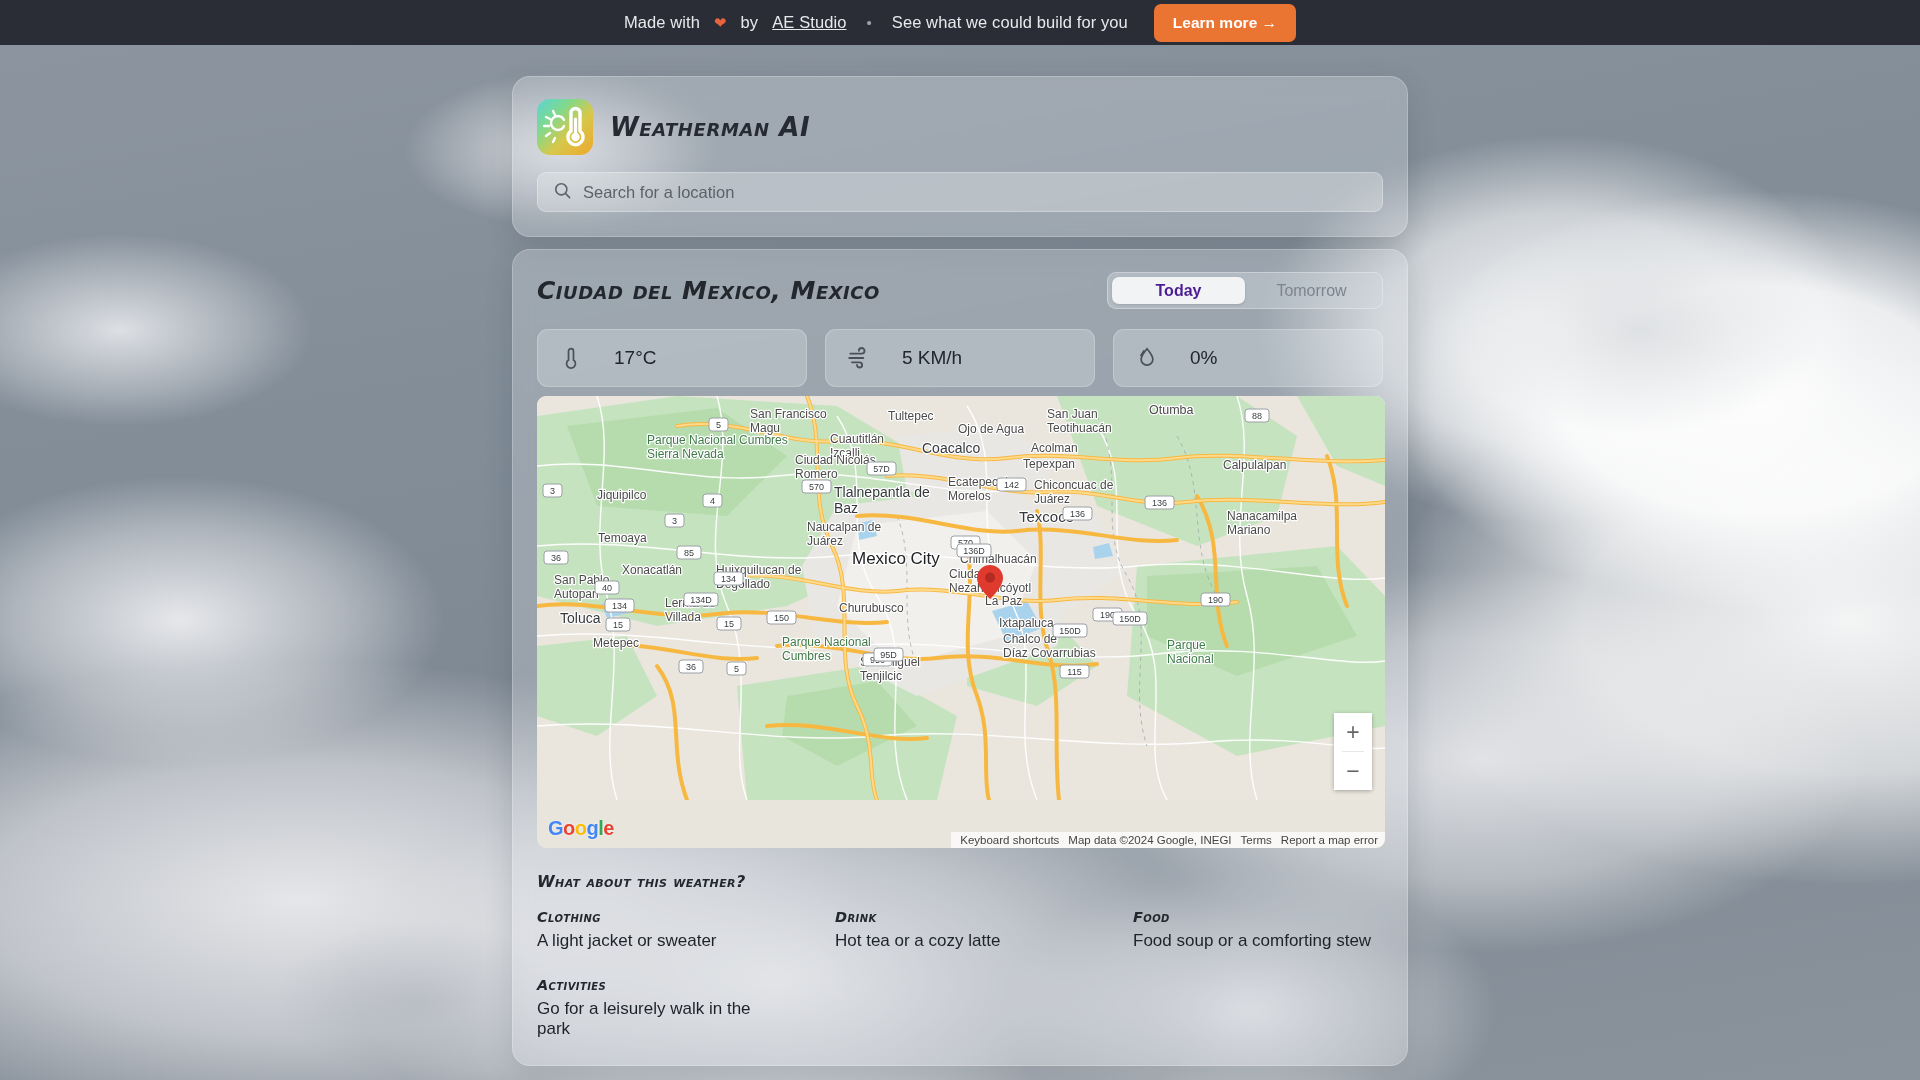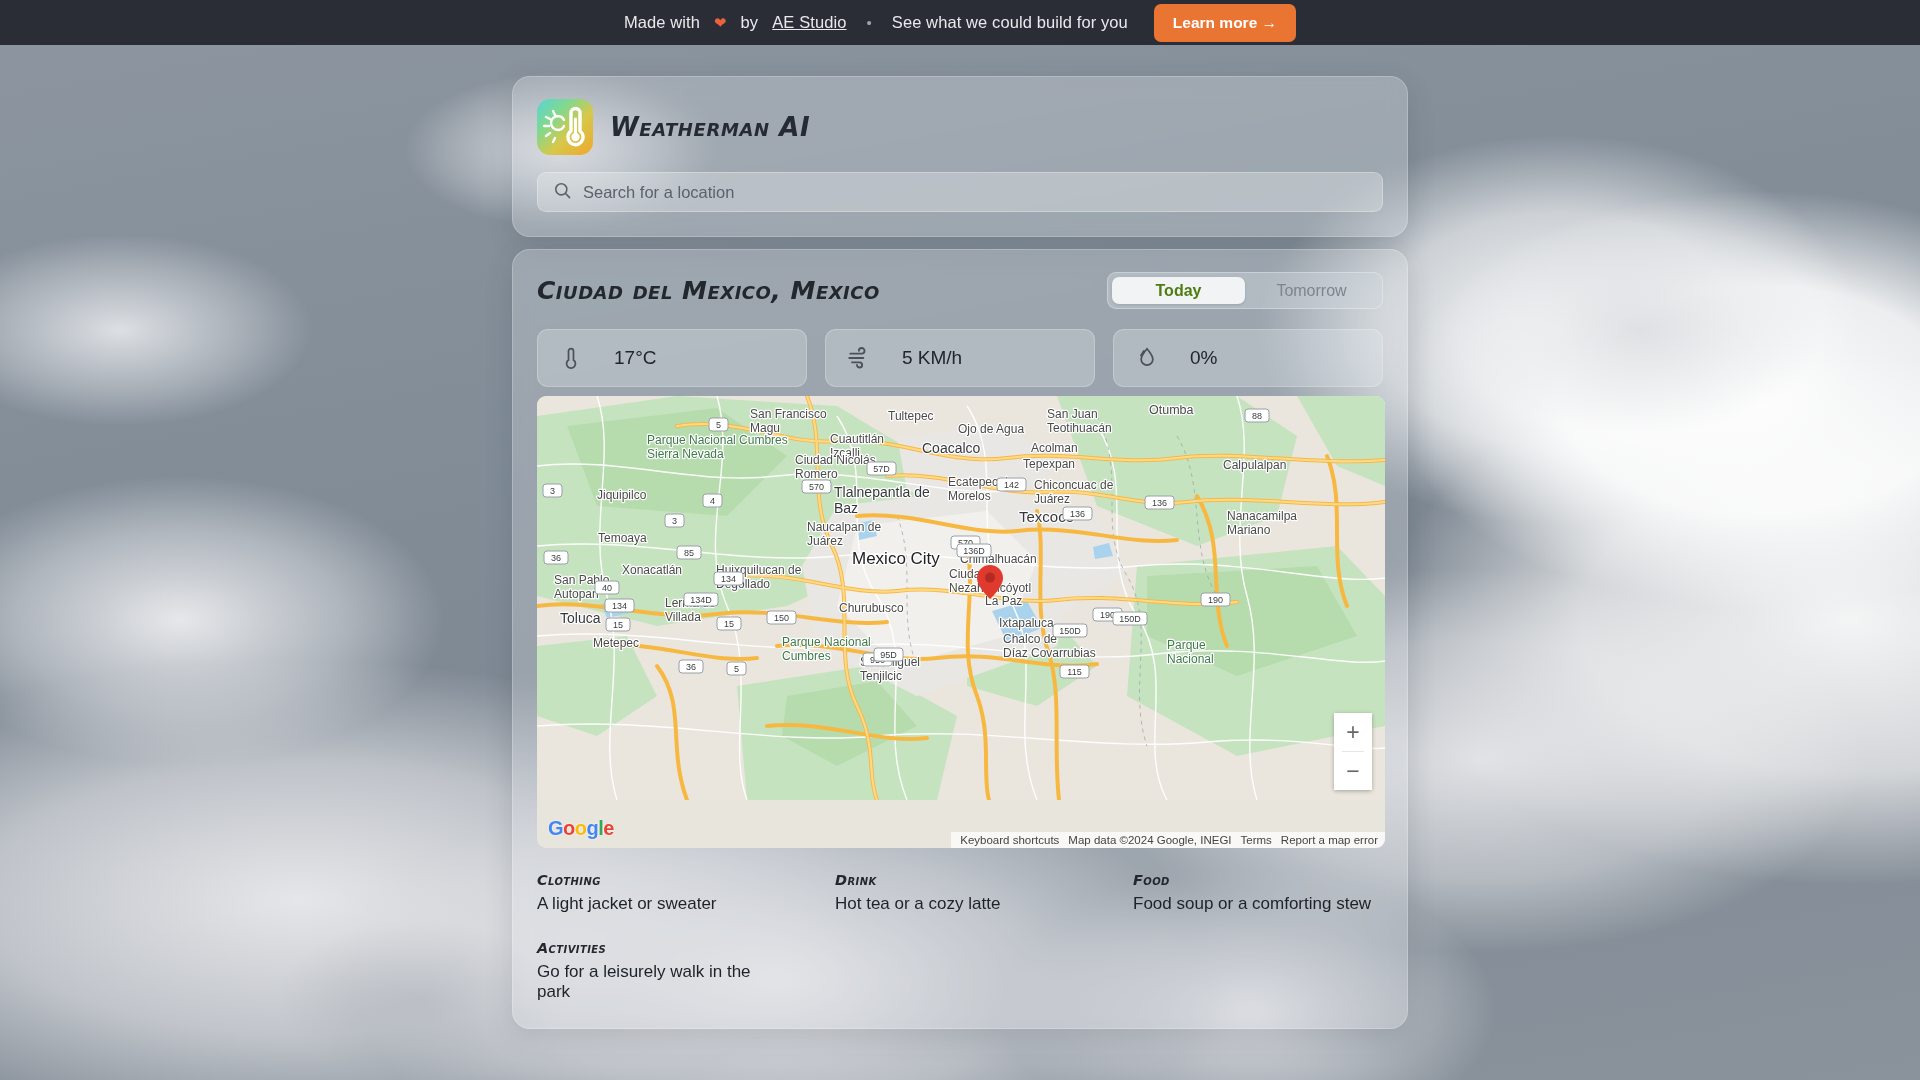--- a/index.html
+++ b/index.html
@@ -121,21 +121,21 @@
     border: 1px solid rgba(255,255,255,0.3);
     border-radius: 9px; padding: 4px;
   }
   .day-tab {
     width: 133px; height: 27px; line-height: 27px; text-align: center;
     font-size: 16px; border-radius: 7px; cursor: pointer;
     color: #7d848d; background: transparent; border: none;
     font-family: "Liberation Sans", sans-serif;
   }
   .day-tab.active {
-    background: #f1f3f5; color: #4d7c0f; font-weight: bold;
+    background: #f1f3f5; color: #4c1d95; font-weight: bold;
     box-shadow: 0 1px 3px rgba(0,0,0,.13);
   }
 
   #stats-row { display: flex; gap: 18px; margin-top: 20px; }
   .stat-card {
     flex: 1; height: 58px; border-radius: 11px;
     background: rgba(230,234,238,0.30);
     border: 1px solid rgba(255,255,255,0.22);
     display: flex; align-items: center; gap: 30px; padding: 0 20px;
   }
@@ -576,20 +576,21 @@
 
     <div id="map-attrib">
       <span>Keyboard shortcuts</span>
       <span class="static">Map data ©2024 Google, INEGI</span>
       <span>Terms</span>
       <span>Report a map error</span>
     </div>
   </div>
 
   <div id="reco-section">
+    <div id="reco-heading">What about this weather?</div>
     <div id="reco-grid">
       <div>
         <div class="reco-label">Clothing</div>
         <div class="reco-value">A light jacket or sweater</div>
       </div>
       <div>
         <div class="reco-label">Drink</div>
         <div class="reco-value">Hot tea or a cozy latte</div>
       </div>
       <div>

